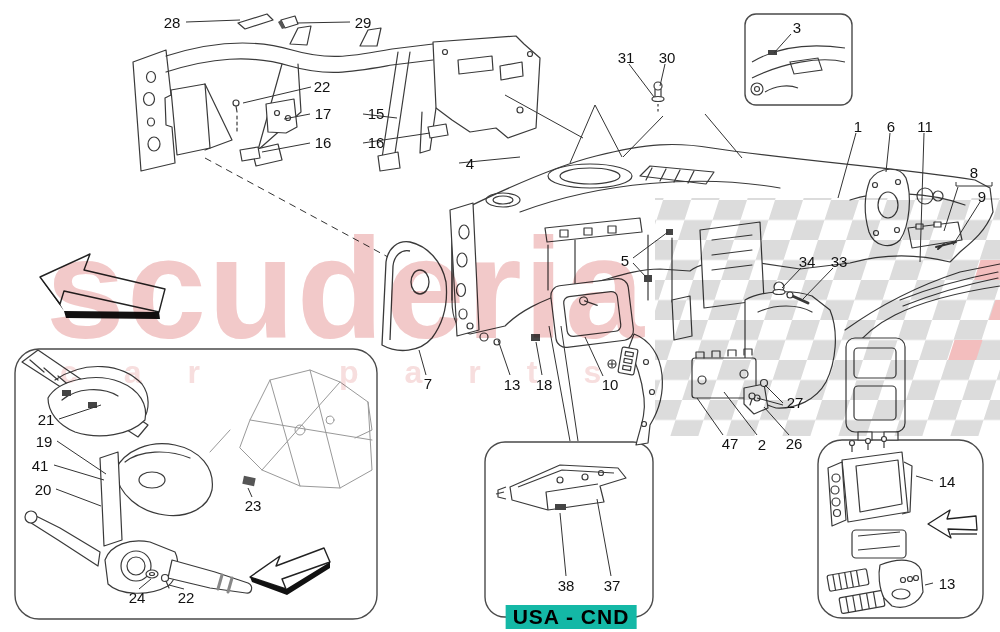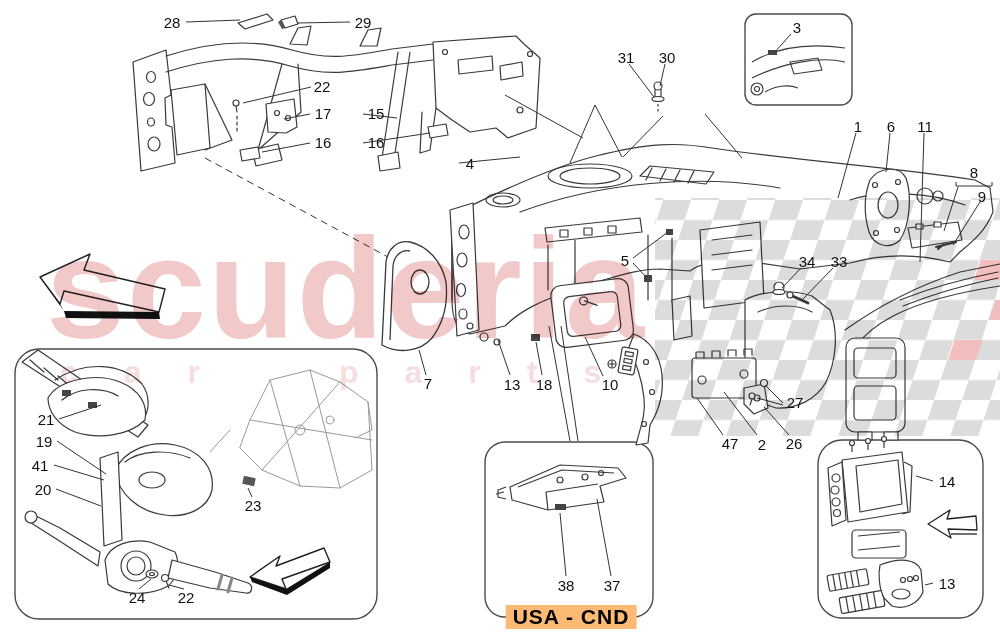--- a/index.html
+++ b/index.html
@@ -9,21 +9,21 @@
   
   #watermark{position:absolute;left:0;top:0;width:1000px;height:632px;pointer-events:none;
              mix-blend-mode:multiply;padding-left:28px;}
   .wm-brand{position:absolute;left:46px;top:218px;font-size:142px;font-weight:bold;
             letter-spacing:2px;color:#f2c9c9;white-space:nowrap;line-height:1;}
   .wm-tagline{position:absolute;left:60px;top:356px;font-size:32px;font-weight:bold;
               letter-spacing:46px;word-spacing:38px;color:#f7dede;white-space:nowrap;line-height:1;}
   .co{position:absolute;transform:translate(-50%,-50%);font-size:15px;color:#111;
       line-height:1;white-space:nowrap;}
   .region{position:absolute;left:571px;top:617px;transform:translate(-50%,-50%);
-          font-size:21px;font-weight:bold;color:#000;background:#fdba74;padding:0 7px;
+          font-size:21px;font-weight:bold;color:#000;background:#14b8a6;padding:0 7px;
           letter-spacing:1px;white-space:nowrap;}
 </style>
 </head>
 <body>
 
 <div id="stage">
 
   <svg id="art" width="1000" height="632" viewBox="0 0 1000 632">
     <defs>
       <pattern id="chk" width="56" height="40" patternUnits="userSpaceOnUse" patternTransform="skewX(-18)">

